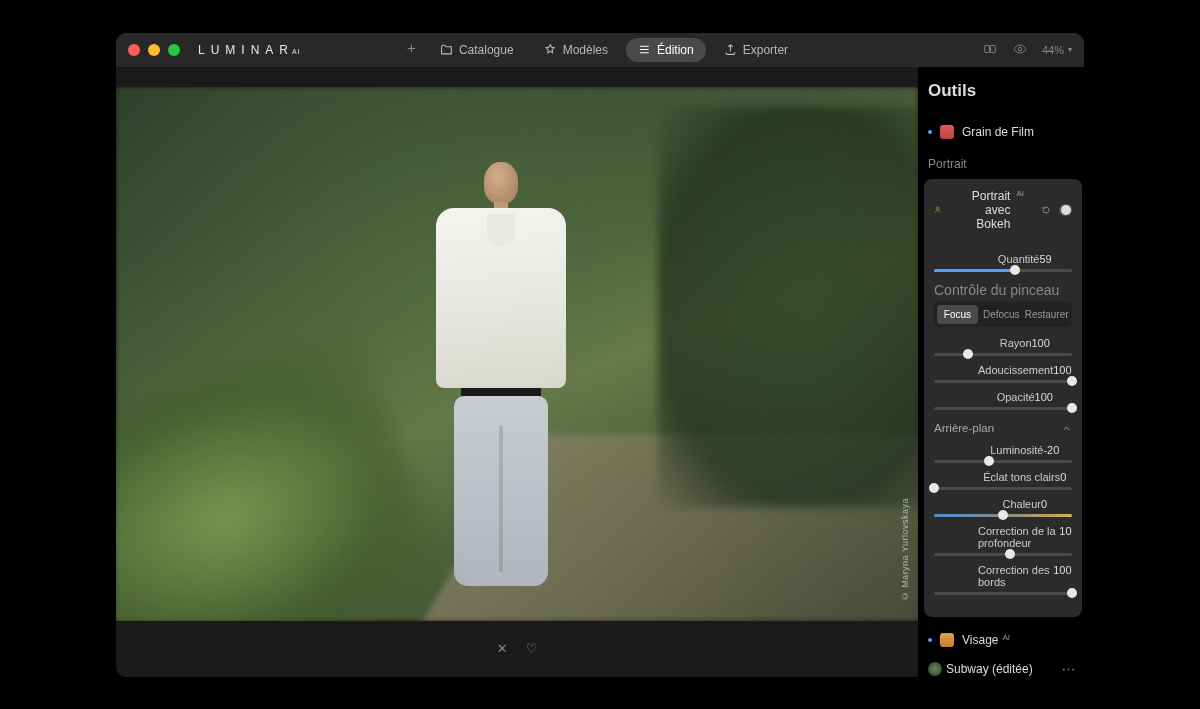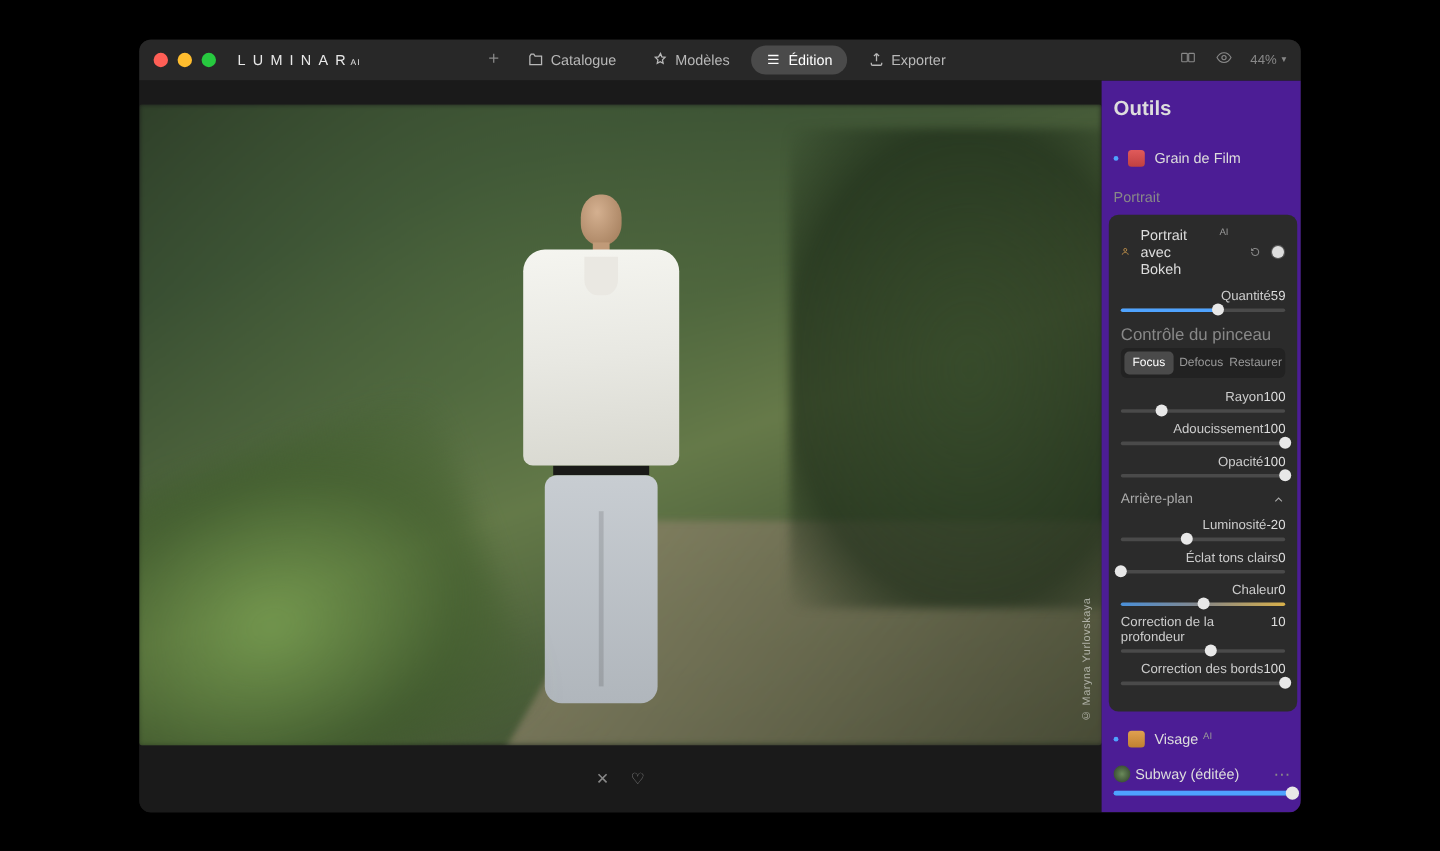--- a/index.html
+++ b/index.html
@@ -37,44 +37,44 @@
   .head { width:34px; height:42px; background: radial-gradient(ellipse at 40% 35%, #d4b090, #a07a58); border-radius: 46% 46% 42% 42%; margin: 0 auto; }
   .neck { width:14px; height:10px; background:#c09a78; margin: -2px auto 0; }
   .torso { width:130px; height:180px; background: linear-gradient(175deg, #f5f5f0 0%, #e8e8e2 50%, #d8d8d0 100%); border-radius: 18px 18px 8px 8px; position:relative; margin-top:-4px; }
   .torso::before { content:''; position:absolute; left:50%; top:6px; transform:translateX(-50%); width:28px; height:32px; background:#eae8e2; border-radius: 0 0 40% 40%; }
   .belt { width:80px; height:8px; background:#1a1a18; margin:0 auto; }
   .legs { width:94px; height:190px; background: linear-gradient(180deg, #c8cdd2 0%, #b0b6bc 100%); border-radius: 10px 10px 14px 14px; margin:0 auto; position:relative; }
   .legs::after { content:''; position:absolute; left:50%; top:30px; bottom:14px; width:4px; background: rgba(0,0,0,0.12); transform:translateX(-50%); }
   .credit { position:absolute; right:8px; bottom:20px; color: rgba(255,255,255,0.55); font-size:9px; writing-mode: vertical-rl; transform: rotate(180deg); letter-spacing:0.5px; }
   .bottom-actions { margin-top: 20px; display:flex; gap:18px; color:#888; font-size:13px; }
   .bottom-actions span { cursor:pointer; }
-  .sidebar { width: 252px; background:#4c1d95; display:flex; position:relative; }
+  .sidebar { width: 252px; background:#000000; display:flex; position:relative; }
   .rightstrip { width:40px; background:#1a1a1a; display:flex; flex-direction:column; align-items:center; gap:20px; padding-top:14px; }
   .rightstrip .ico { width:30px; height:30px; display:flex; align-items:center; justify-content:center; border-radius:50%; color:#aaa; cursor:pointer; }
   .rightstrip .ico.active { background:#3a3a3a; color:#fff; }
   .rightstrip svg { width:16px; height:16px; }
   .panel { flex:1; padding: 14px 10px 0 6px; color:#ddd; overflow-y:auto; }
   .panel h2 { font-size:17px; font-weight:600; margin-bottom:18px; padding-left:4px; }
   .tool-row { display:flex; align-items:center; gap:8px; padding:6px 4px; font-size:12px; cursor:pointer; }
   .tool-row .bullet { width:4px; height:4px; border-radius:50%; background:#4fa3ff; }
   .tool-row .ticon { width:14px; height:14px; border-radius:3px; display:inline-block; }
   .ticon.film { background: linear-gradient(#e05a5a, #c04040); }
   .ticon.face { background: linear-gradient(#e0a050, #c08030); }
   .section-label { font-size:12px; color:#888; padding:12px 4px 8px; }
   .card { background:#2b2b2b; border-radius:8px; padding:10px 10px 14px; margin-bottom:10px; }
-  .card-head { display:flex; align-items:center; gap:9px; font-size:12px; margin-bottom:10px; }
+  .card-head { display:flex; align-items:center; gap:9px; font-size:12px; margin-bottom:22px;text-align:right; }
   .card-head .picon { width:13px; height:13px; }
   .card-head .ai { font-size:8px; color:#999; margin-left:-3px; align-self:flex-start; }
   .card-head .spacer { flex:1; }
   .card-head svg { width:14px; height:14px; color:#aaa; cursor:pointer; }
   .toggle { width:22px; height:12px; background:#555; border-radius:7px; position:relative; cursor:pointer; }
   .toggle::after { content:''; position:absolute; right:1px; top:1px; width:10px; height:10px; background:#ddd; border-radius:50%; }
   .slider-row { margin-bottom:10px; }
   .slider-row.sm { margin-bottom:8px; }
-  .slider-head { display:flex; justify-content:flex-end; font-size:11px; color:#ccc; margin-bottom:4px; }
+  .slider-head { display:flex; justify-content:center; font-size:11px; color:#ccc; margin-bottom:4px;margin-left:44px; }
   .slider-head .val { color:#ddd; }
   .track { height:3px; background:#4a4a4a; border-radius:2px; position:relative; }
   .track.grad { background: linear-gradient(90deg, #4a8fd8, #888 50%, #d8b04a); }
   .track .fill { position:absolute; left:0; top:0; bottom:0; background:#4fa3ff; border-radius:2px; }
   .track .thumb { position:absolute; top:50%; width:10px; height:10px; background:#e8e8e8; border-radius:50%; transform:translate(-50%,-50%); cursor:grab; }
   .sub-label { font-size:14px; color:#888; margin:10px 0 4px; }
   .seg { display:flex; gap:3px; background:#222; border-radius:5px; padding:3px; margin-bottom:10px; }
   .seg button { flex:1; background:transparent; border:0; color:#999; font-size:10px; padding:4px 0; border-radius:4px; cursor:pointer; }
   .seg button.on { background:#4a4a4a; color:#fff; }
   .collapse-row { display:flex; justify-content:space-between; align-items:flex-end; font-size:11.5px; color:#aaa; padding:4px 0 10px; cursor:pointer; }

